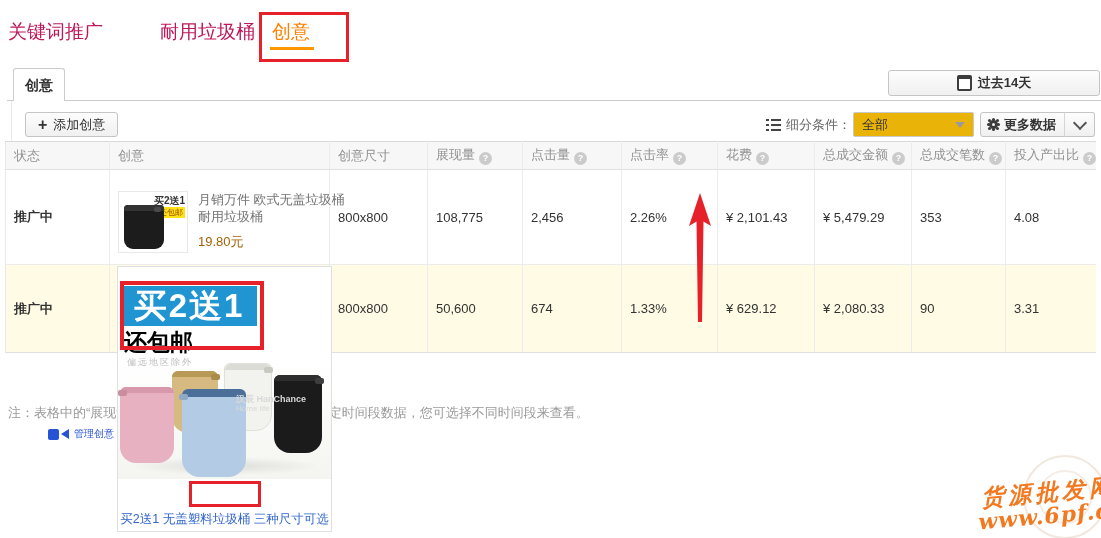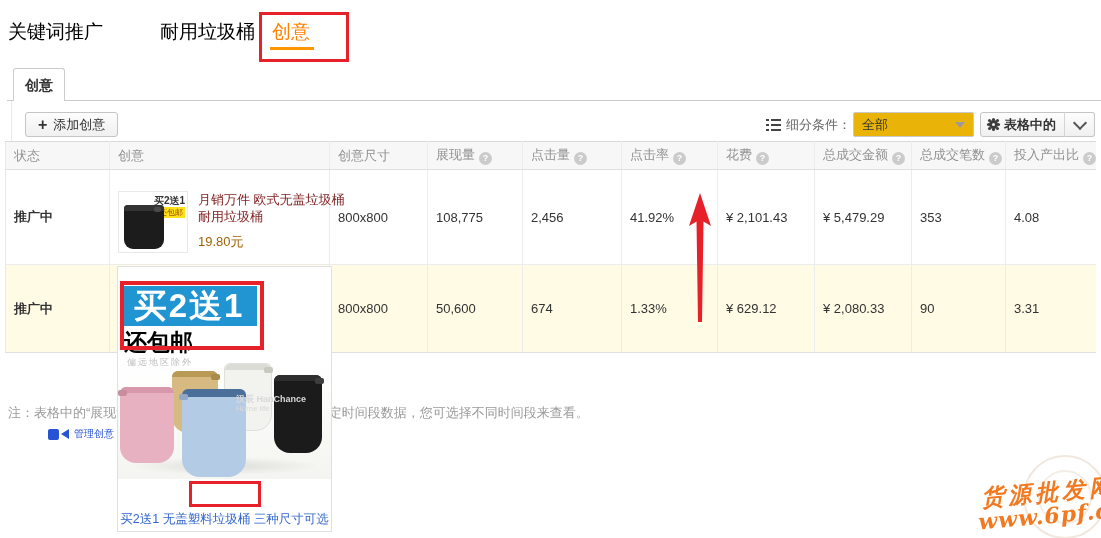--- a/index.html
+++ b/index.html
@@ -1,20 +1,20 @@
 <!DOCTYPE html>
 <html><head>
 <meta charset="utf-8">
 <style>
   html,body{margin:0;padding:0;}
   body{width:1101px;height:538px;background:#fff;font-family:"Liberation Sans","DejaVu Sans",sans-serif;}
   .screen{position:relative;width:1101px;height:538px;overflow:hidden;background:#fff;}
 
   
-  .nav-item{position:absolute;top:19px;font-size:19px;color:#000000;cursor:pointer;white-space:nowrap;}
+  .nav-item{position:absolute;top:19px;font-size:19px;color:#be185d;cursor:pointer;white-space:nowrap;}
   .nav-item.active{color:#ff8000;}
   .nav-underline{position:absolute;left:270px;top:47px;width:44px;height:3px;background:#ff9600;}
 
   
   .anno{position:absolute;border:3px solid #e62129;z-index:12;pointer-events:none;}
   .anno.thick{border-width:4px;}
   .arrow-svg{position:absolute;left:684px;top:192px;z-index:11;pointer-events:none;}
 
   
   .topline{position:absolute;left:7px;top:100px;width:1094px;height:1px;background:#ccc;}
@@ -61,21 +61,21 @@
 
   
   .c-wrap{display:flex;align-items:flex-start;padding-top:10px;}
   .thumb{position:relative;width:68px;height:60px;border:1px solid #e8e8e8;background:#fff;flex:0 0 auto;cursor:pointer;}
   .t-badge{position:absolute;right:2px;top:2px;font-size:10px;font-weight:bold;color:#333;}
   .t-yellow{position:absolute;right:2px;top:15px;background:#ffe11a;color:#a05a00;font-size:8px;padding:1px 2px;line-height:9px;}
   .t-can{position:absolute;left:5px;bottom:3px;width:40px;height:44px;background:#1c1c1c;border-radius:4px 4px 9px 9px;}
   .t-can::before{content:"";position:absolute;left:0;top:0;right:0;height:6px;background:#333;border-radius:4px 4px 0 0;}
   .t-can::after{content:"";position:absolute;right:3px;top:2px;width:7px;height:5px;background:#4a4a4a;border-radius:2px;}
   .c-info{margin-left:10px;}
-  .c-title{display:block;color:#7f1d1d;font-size:13px;line-height:17px;text-decoration:none;cursor:pointer;}
+  .c-title{display:block;color:#737373;font-size:13px;line-height:17px;text-decoration:none;cursor:pointer;}
   .c-price{margin-top:8px;color:#a16207;font-size:13px;}
 
   
   .preview{position:absolute;left:117px;top:266px;width:215px;height:266px;background:#fff;border:1px solid #e0e0e0;z-index:5;box-sizing:border-box;}
   .p-photo{position:absolute;left:0;top:0;right:0;height:212px;background:linear-gradient(#ffffff 45%,#f4f4f0 100%);overflow:hidden;}
   .p-blue{position:absolute;left:3px;top:19px;width:136px;height:40px;background:#2095d2;color:#fff;font-size:33px;font-weight:bold;line-height:40px;text-align:center;letter-spacing:2px;}
   .p-sub{position:absolute;left:6px;top:60px;font-size:23px;font-weight:600;color:#000;}
   .p-note{position:absolute;left:9px;top:89px;font-size:9px;color:#c0c0c0;letter-spacing:2px;}
   .can{position:absolute;border-radius:6px 6px 16px 16px;}
   .can::before{content:"";position:absolute;left:0;top:0;right:0;height:6px;border-radius:6px 6px 0 0;}
@@ -119,41 +119,45 @@
   <span class="nav-item" style="left:8px">关键词推广</span>
   <span class="nav-item" style="left:160px">耐用垃圾桶</span>
   <span class="nav-item active" style="left:272px">创意</span>
   <div class="nav-underline"></div>
   <div class="anno" style="left:259px;top:12px;width:84px;height:44px;"></div>
 
   <div class="topline"></div>
   <div class="leftline"></div>
   <div class="sub-tab">创意</div>
 
+  <button class="btn bold date-btn">
+    <span class="cal-icon"></span>
+    <span>过去14天</span>
+  </button>
 
   <button class="btn add-btn">
     <span class="add-plus">+</span>
     <span>添加创意</span>
   </button>
   <span class="list-icon">
       <i class="d1"></i>
       <i class="d2"></i>
       <i class="d3"></i>
       <i class="b1"></i>
       <i class="b2"></i>
       <i class="b3"></i>
     </span>
   <span class="filter-label">细分条件：</span>
   <div class="select">
     <span>全部</span>
     <i class="caret"></i>
   </div>
   <button class="btn bold more-btn">
     <span class="gear"></span>
-    <span>表格中的</span>
+    <span>更多数据</span>
   </button>
   <button class="btn chev-btn">
     <i class="chev"></i>
   </button>
 
   <table class="report">
     <colgroup>
       <col style="width:104px">
         <col style="width:220px">
         <col style="width:98px">
@@ -194,21 +198,21 @@
                 <span>月销万件 欧式无盖垃圾桶</span><br>
                 <span>耐用垃圾桶</span>
               </a>
               <div class="c-price">19.80元</div>
             </div>
           </div>
         </td>
         <td>800x800</td>
         <td>108,775</td>
         <td>2,456</td>
-        <td>41.92%</td>
+        <td>2.26%</td>
         <td>¥ 2,101.43</td>
         <td>¥ 5,479.29</td>
         <td>353</td>
         <td>4.08</td>
       </tr>
       <tr class="row2">
         <td class="status">推广中</td>
         <td></td>
         <td>800x800</td>
         <td>50,600</td>

